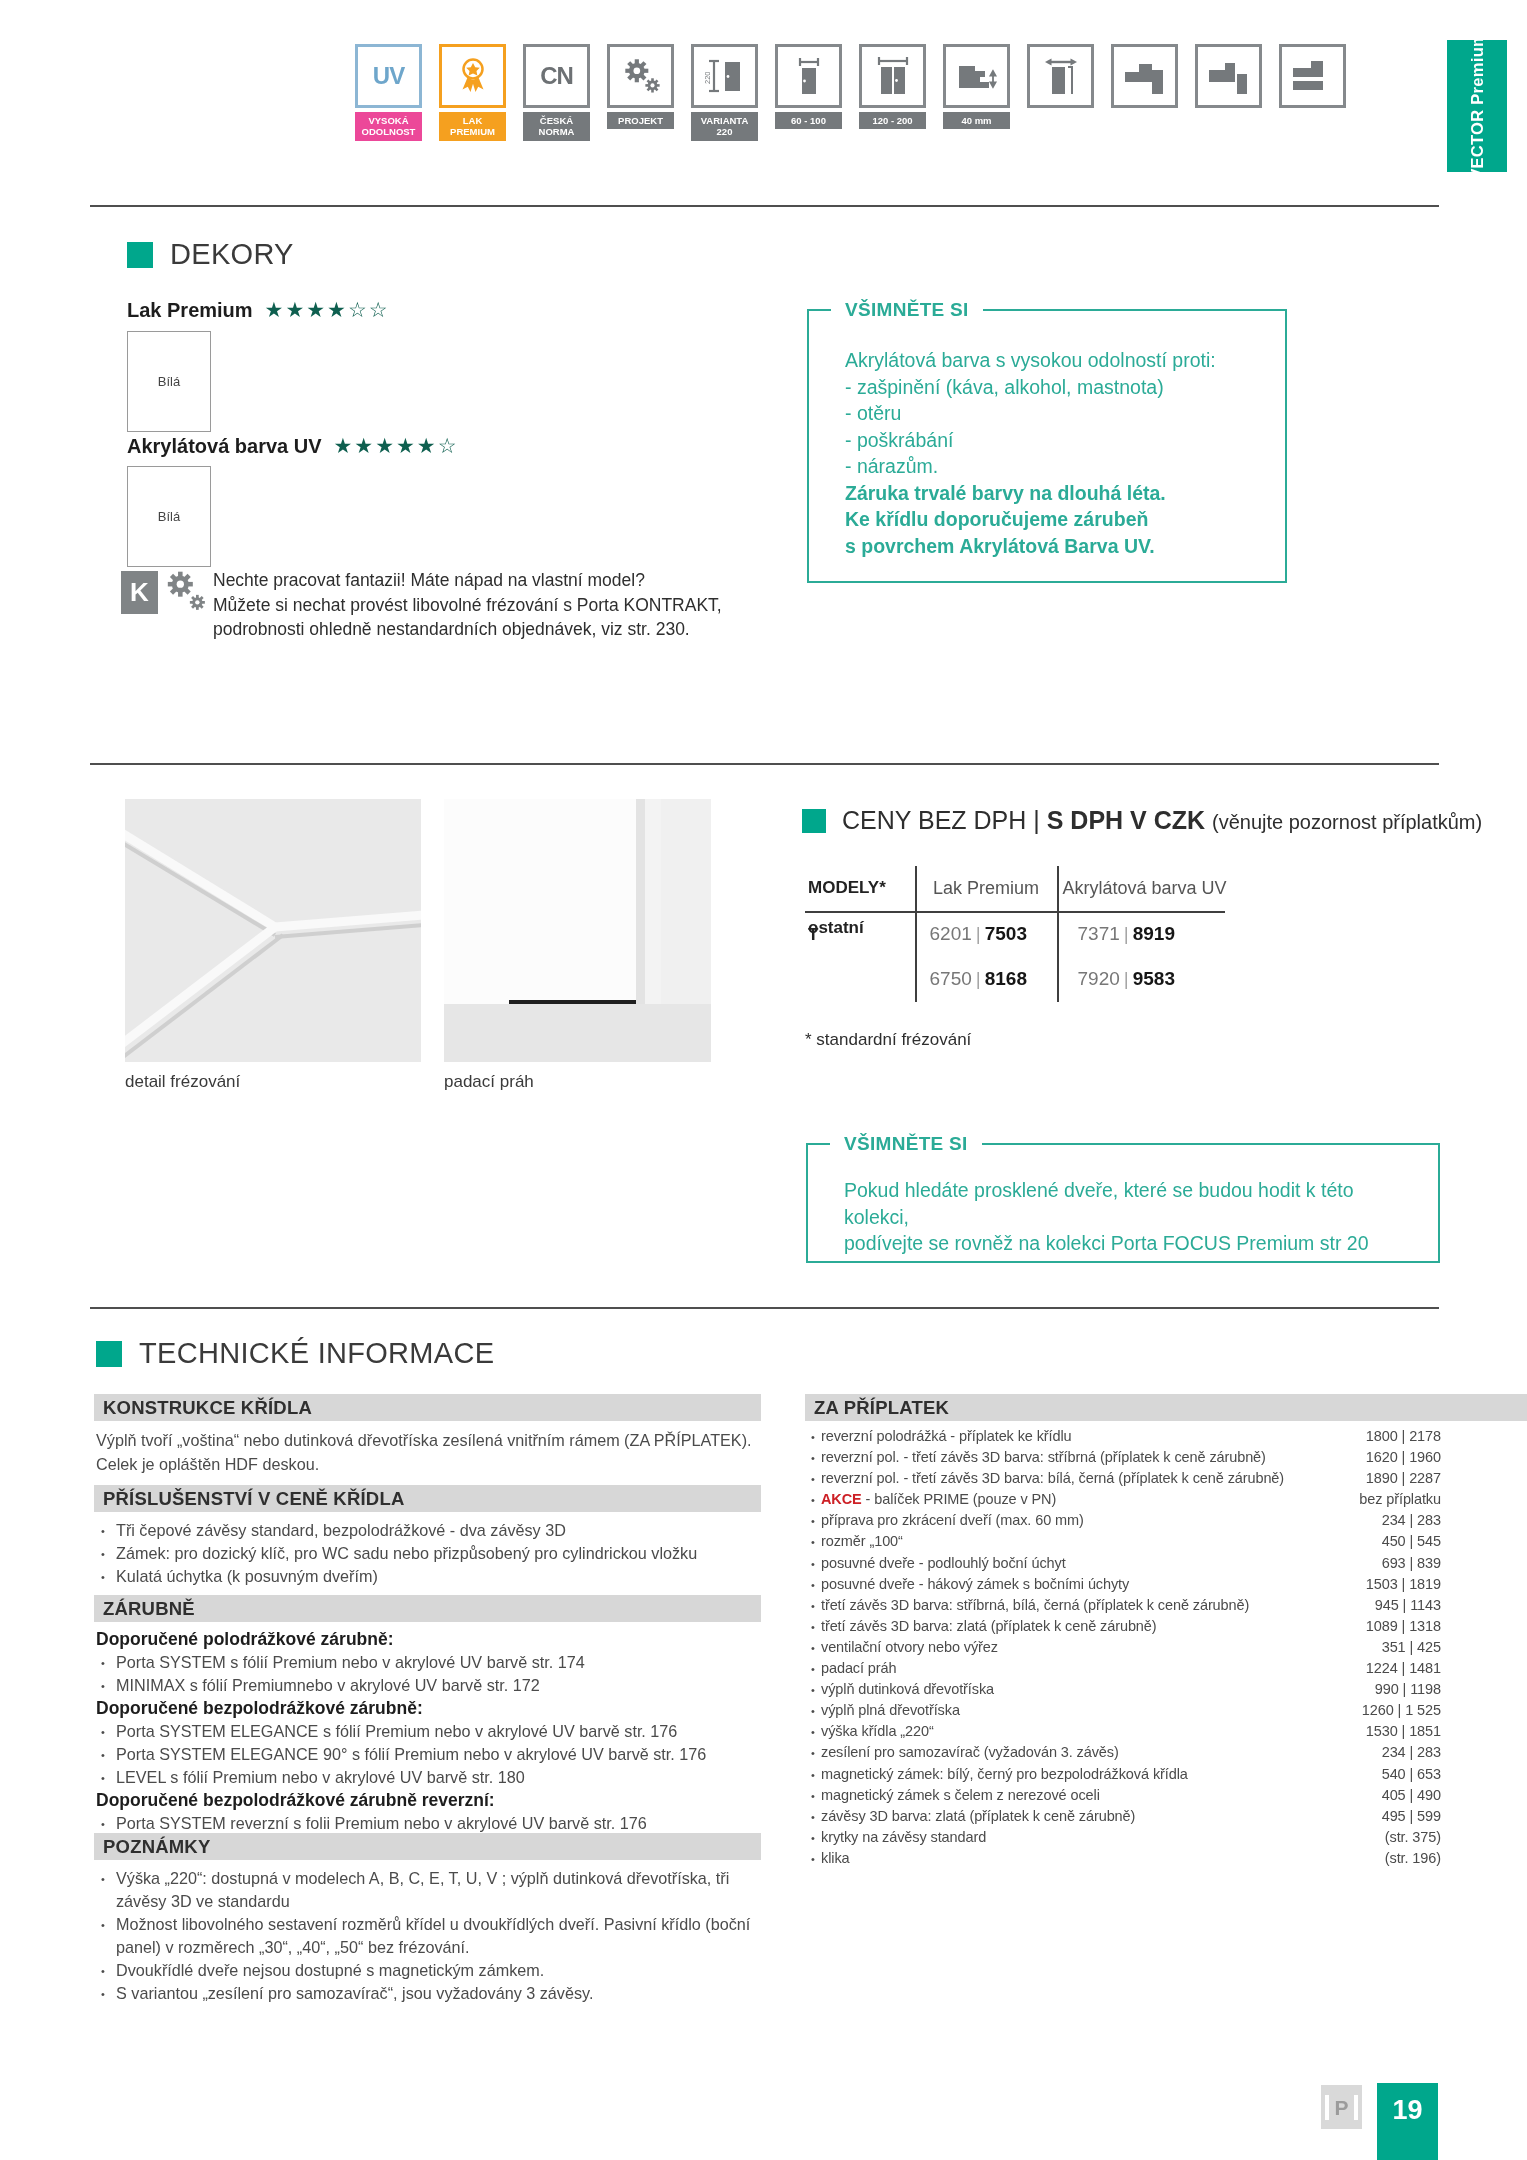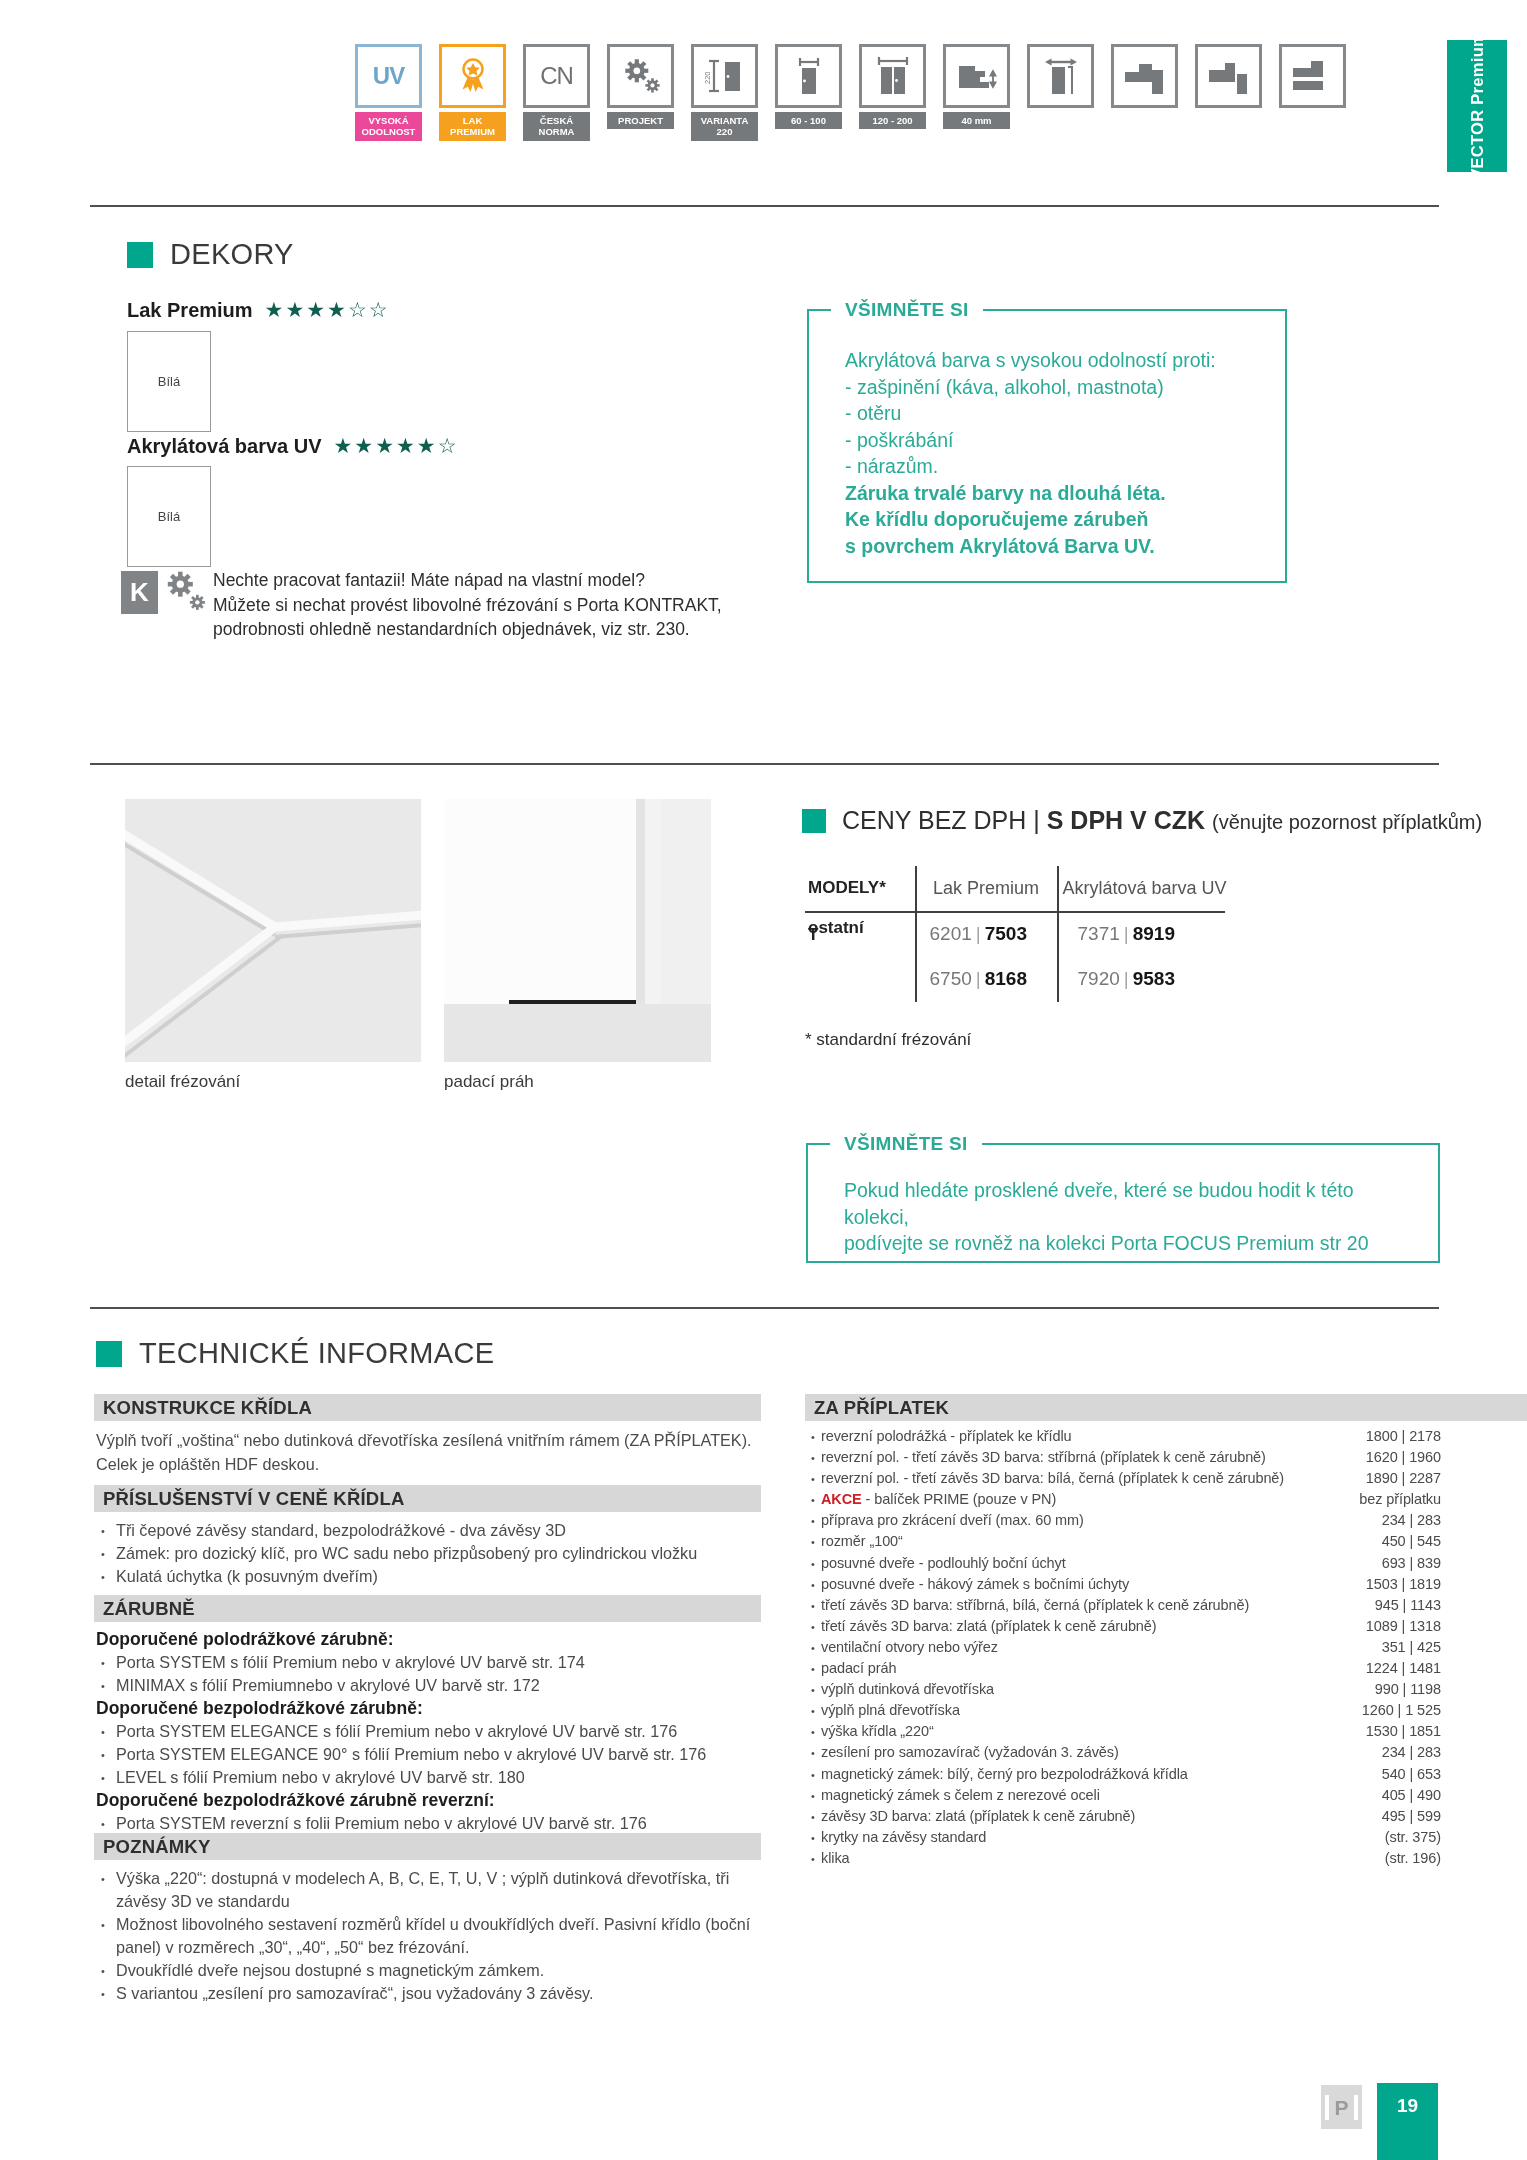--- a/index.html
+++ b/index.html
@@ -11,21 +11,21 @@
   .badge{width:67px;display:flex;flex-direction:column;align-items:center;}
   .badge-box{box-sizing:border-box;width:67px;height:64px;border:3px solid #85898c;background:#fff;
              display:flex;align-items:center;justify-content:center;}
   .badge-box.blue{border-color:#8cb6d4;}
   .badge-box.orange{border-color:#f5a01f;}
   .badge-label{box-sizing:border-box;margin-top:4px;width:67px;background:#75797c;color:#fff;
                font-size:9.5px;line-height:1.2;font-weight:bold;text-align:center;padding:3px 1px;}
   .badge-label.blue{background:#ec4899;}
   .badge-label.orange{background:#f5a01f;}
   .uv-text{font-size:24px;font-weight:bold;color:#6fa6cb;color:#6ea6cb;letter-spacing:-1px;}
-  .cn-text{font-size:24px;font-weight:normal;color:#6d7174;letter-spacing:-1px;}
+  .cn-text{font-size:24px;font-weight:bold;color:#6d7174;letter-spacing:-1px;}
   .badge-box svg{display:block;}
 
   
   .side-tab{position:absolute;left:1447px;top:40px;width:60px;height:132px;background:#00a78c;
             display:flex;align-items:center;justify-content:center;}
   .side-tab span{writing-mode:vertical-rl;transform:rotate(180deg);color:#fff;font-weight:bold;
                  font-size:16.5px;letter-spacing:.3px;white-space:nowrap;}
 
   .hr{position:absolute;left:90px;width:1349px;height:2px;background:#4f4f4f;}
 
@@ -94,21 +94,21 @@
   .za-label{flex:1;overflow:hidden;}
   .za-label b{color:#cd2026;font-weight:bold;}
   .za-price{flex:none;text-align:right;}
 
   
   .porta-logo{position:absolute;left:1321px;top:2085px;width:41px;height:44px;background:#d9d9d9;
               display:flex;align-items:center;justify-content:center;}
   .porta-logo span{color:#9b9b9b;font-weight:bold;font-size:21px;border-left:4px solid #fff;
                    border-right:4px solid #fff;padding:2px 5px;line-height:1;}
   .page-box{position:absolute;left:1377px;top:2083px;width:61px;height:77px;background:#00a78c;
-            color:#fff;font-weight:bold;font-size:19px;display:flex;justify-content:center;padding-top:12px;
+            color:#fff;font-weight:bold;font-size:27px;display:flex;justify-content:center;padding-top:12px;
             box-sizing:border-box;}
 </style>
 </head>
 <body>
 
 <div class="page">
 
   <div class="badge-strip">
     <div class="badge">
       <div class="badge-box blue">

